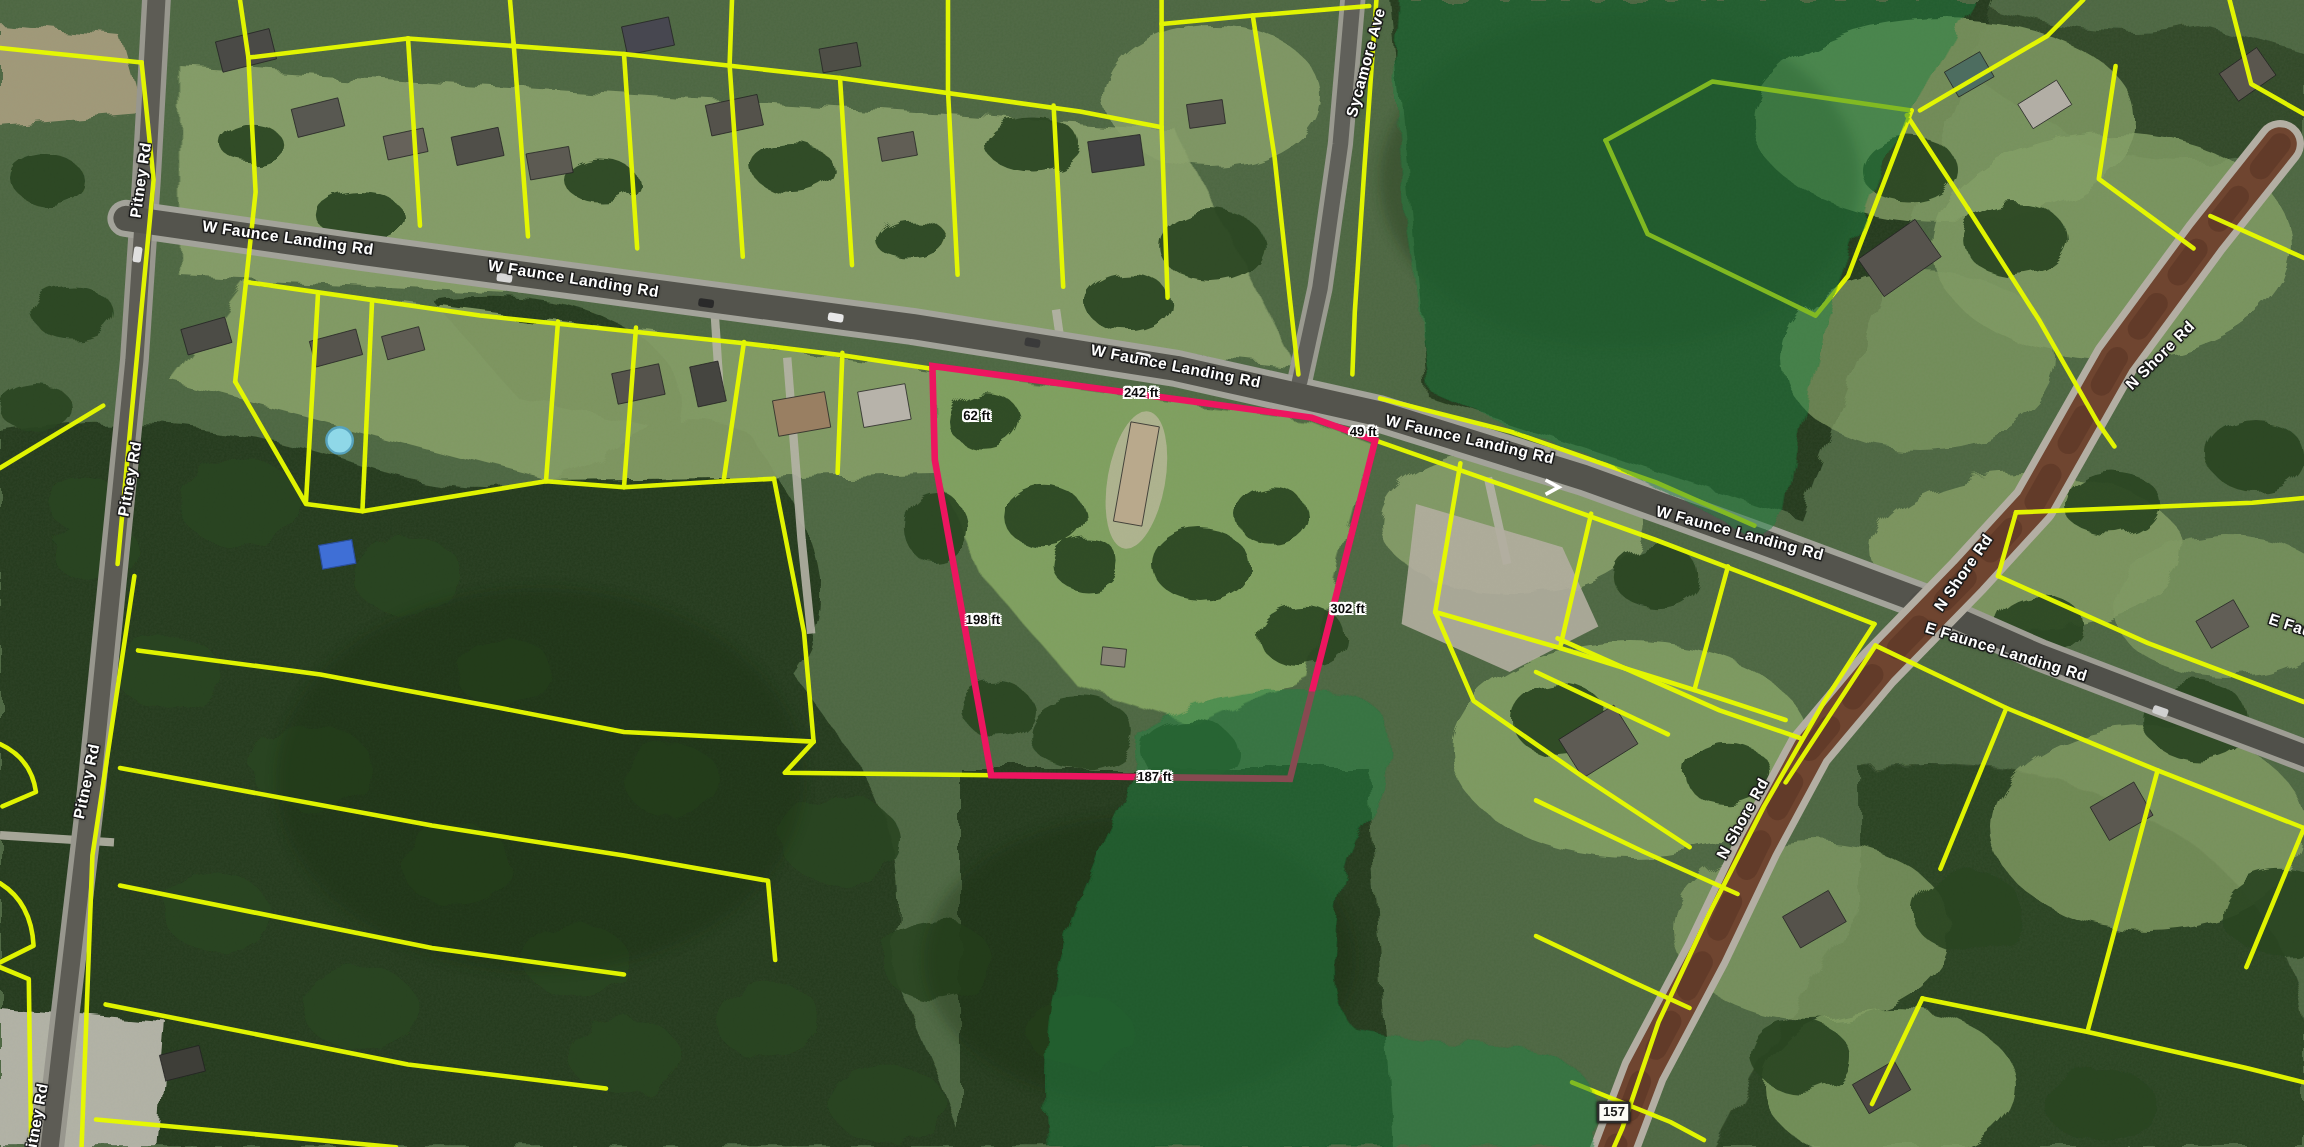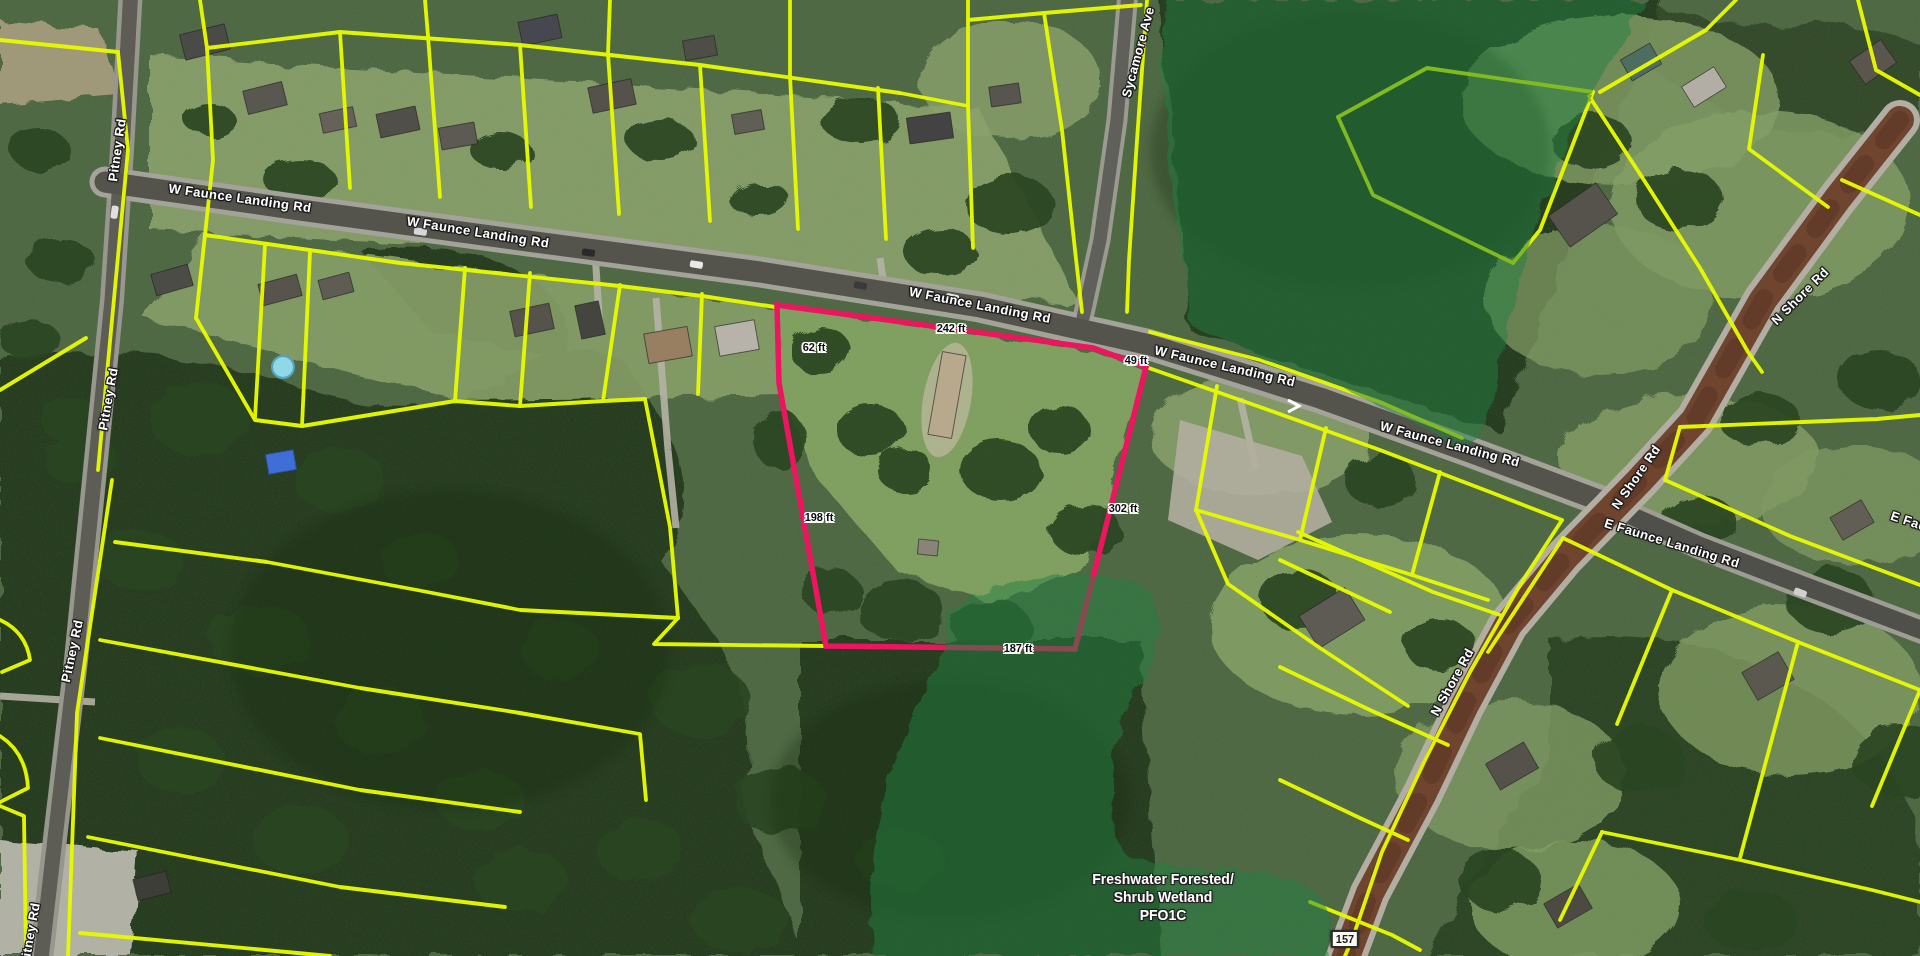--- a/index.html
+++ b/index.html
@@ -329,24 +329,19 @@
         <div class="road-label" style="left: 1958px; top: 537px; transform: translate(-50%, -50%) rotate(18deg);">E Faunce Landing Rd</div>
       </div>
 
     <div>
 
     <div class="dim-label" style="left: 951px; top: 328px; transform: translate(-50%, -50%) rotate(0deg);">242 ft</div>
         <div class="dim-label" style="left: 795px; top: 347px; transform: translate(-50%, -50%) rotate(0deg); margin-left: 19px;">62 ft</div>
         <div class="dim-label" style="left: 1136px; top: 360px; transform: translate(-50%, -50%) rotate(0deg);">49 ft</div>
         <div class="dim-label" style="left: 807px; top: 517px; transform: translate(-50%, -50%) rotate(0deg); margin-left: 12px;">198 ft</div>
         <div class="dim-label" style="left: 1123px; top: 508px; transform: translate(-50%, -50%) rotate(0deg);">302 ft</div>
-        <div class="dim-label" style="left: 1018px; top: 648px; transform: translate(-50%, -50%) rotate(0deg);">187 ft</div>
+        <div class="dim-label" style="left: 962px; top: 648px; transform: translate(-50%, -50%) rotate(0deg);">187 ft</div>
       </div>
 
-    <div class="wetland-label" style="left:1163px;top:897px;">
-      <div>Freshwater Forested/</div>
-      <div>Shrub Wetland</div>
-      <div>PFO1C</div>
-    </div>
-
-    <div class="route-shield" style="left:1345px;top:927px;margin-top:12px;">157</div>
+
+    <div class="route-shield" style="left:1345px;top:927px;">157</div>
   </div>
 </div>
 
 </body></html>

